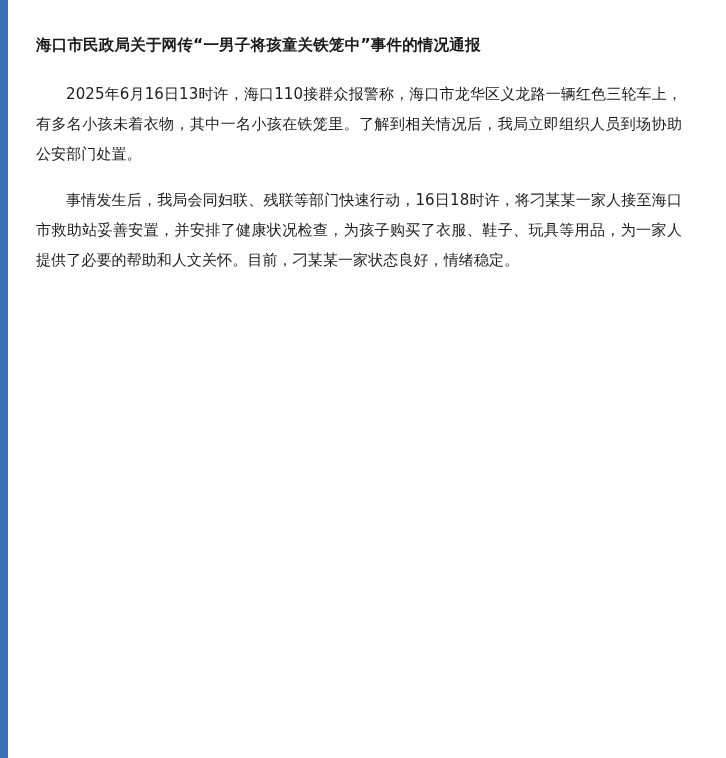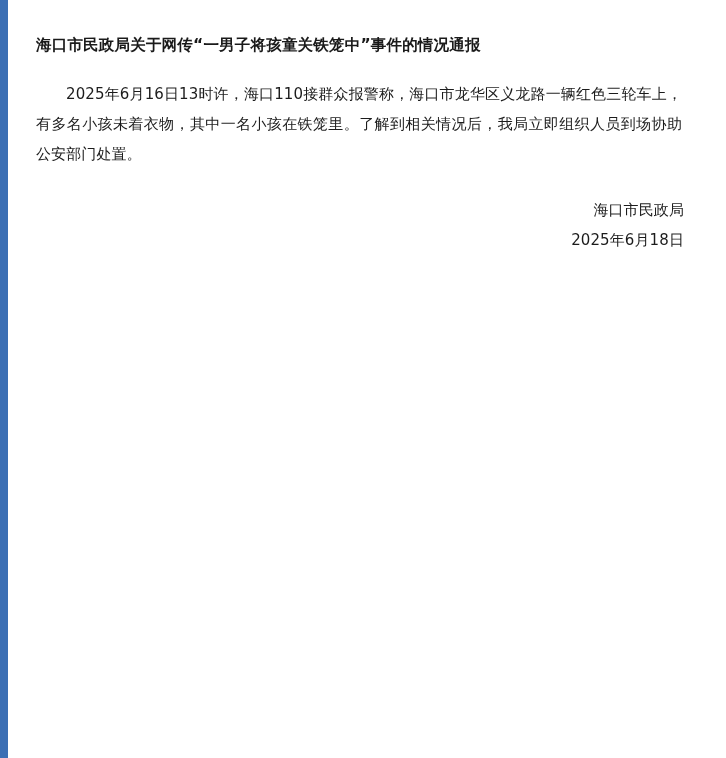--- a/index.html
+++ b/index.html
@@ -68,18 +68,15 @@
   }
 </style>
 </head>
 <body>
 
 <div id="page">
   <div class="left-rule" style="background: rgb(60, 111, 180);"></div>
   <div class="content">
     <h1 class="doc-title">海口市民政局关于网传“一男子将孩童关铁笼中”事件的情况通报</h1>
     <p class="para">2025年6月16日13时许，海口110接群众报警称，海口市龙华区义龙路一辆红色三轮车上，有多名小孩未着衣物，其中一名小孩在铁笼里。了解到相关情况后，我局立即组织人员到场协助公安部门处置。</p>
-    <div class="signature">
-      <div>海口市民政局</div>
-      <div>2025年6月18日</div>
-    </div>
+    <p class="para">事情发生后，我局会同妇联、残联等部门快速行动，16日18时许，将刁某某一家人接至海口市救助站妥善安置，并安排了健康状况检查，为孩子购买了衣服、鞋子、玩具等用品，为一家人提供了必要的帮助和人文关怀。目前，刁某某一家状态良好，情绪稳定。</p>
   </div>
 </div>
 
 </body></html>

